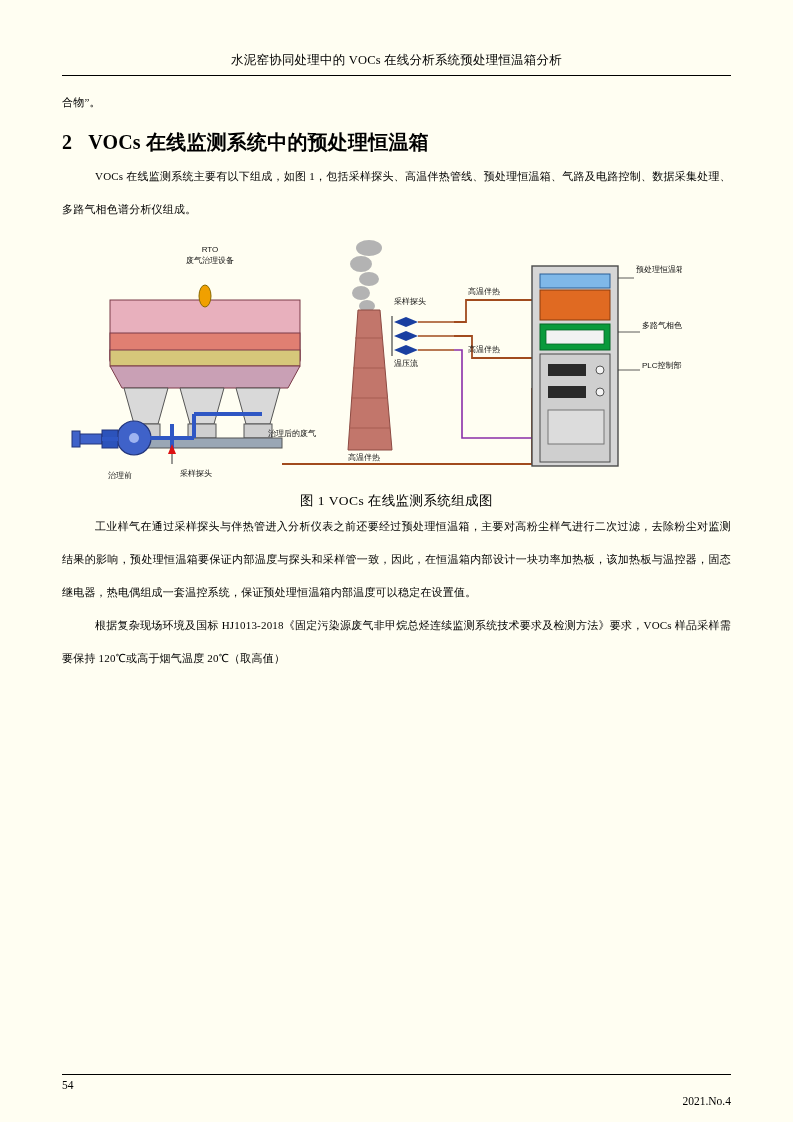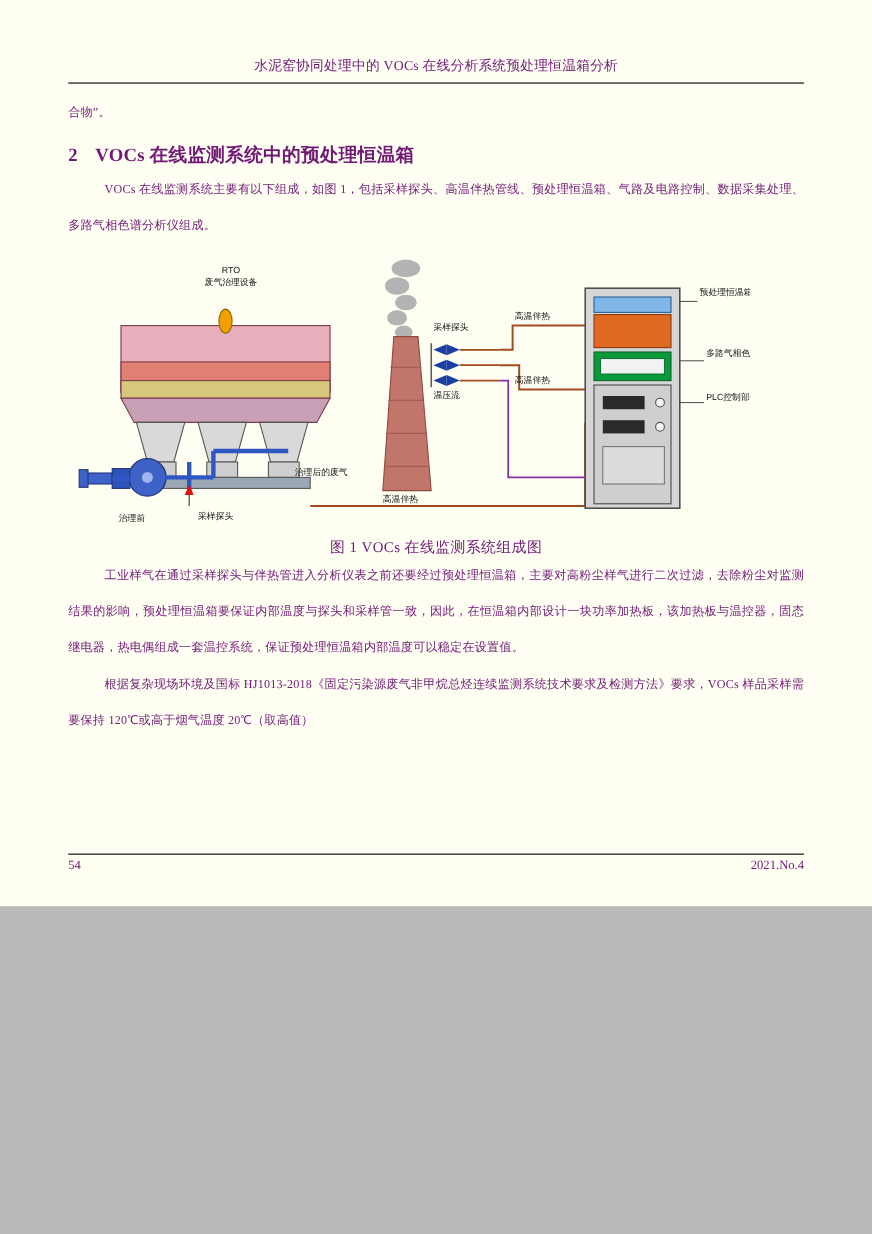--- a/index.html
+++ b/index.html
@@ -2,26 +2,26 @@
 <html><head>
 <meta charset="utf-8">
 <style>
   html, body {
     margin: 0;
     padding: 0;
     background: #b9b9b9;
   }
   .page {
     width: 793px;
-    height: 824px;
+    height: 1122px;
     background: #fffef2;
     position: relative;
     box-sizing: border-box;
     font-family: "Liberation Serif", serif;
-    color: #701a75;
+    color: #000000;
     overflow: hidden;
   }
   .content {
     position: absolute;
     left: 62px;
     right: 62px;
     top: 52px;
     bottom: 40px;
   }
   .header-title {
@@ -40,21 +40,21 @@
     line-height: 33px;
     margin: 0;
     text-align: justify;
     text-justify: inter-ideograph;
     letter-spacing: 0.2px;
   }
   p.indent {
     text-indent: 33px;
   }
   h2.section {
-    font-size: 17px;
+    font-size: 20px;
     font-weight: bold;
     margin: 10px 0 4px 0;
     letter-spacing: 0.2px;
   }
   h2.section .num {
     margin-right: 16px;
   }
   .figure {
     margin: 12px 0 2px 0;
     text-align: left;
@@ -79,21 +79,21 @@
   }
   .footer-row {
     position: relative;
     font-size: 11.5px;
   }
   .footer-page {
   }
   .footer-right {
     position: absolute;
     right: 0;
-    top: 0;
+    top: 16px;
     font-size: 11.5px;
   }
   svg text {
     font-family: "Liberation Sans", sans-serif;
   }
 </style>
 </head>
 <body>
 
 <div class="page">

